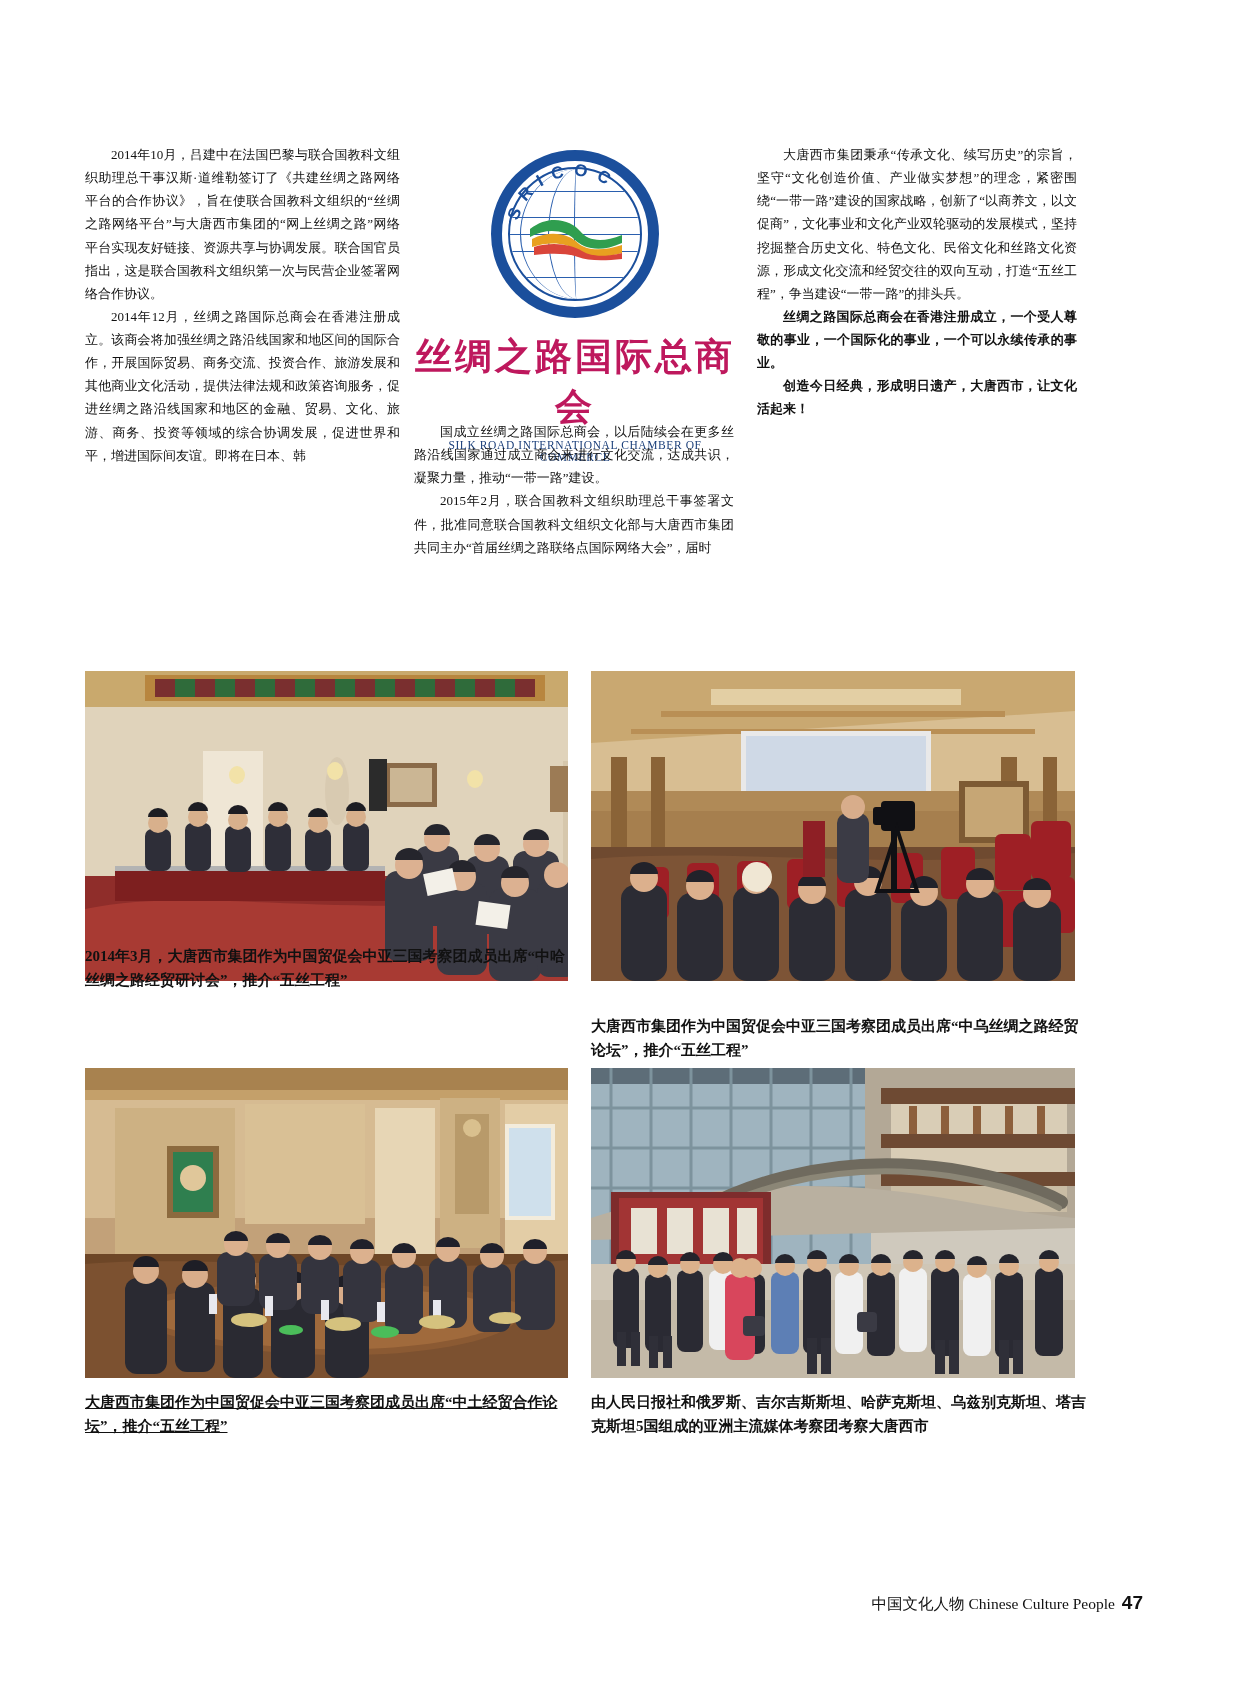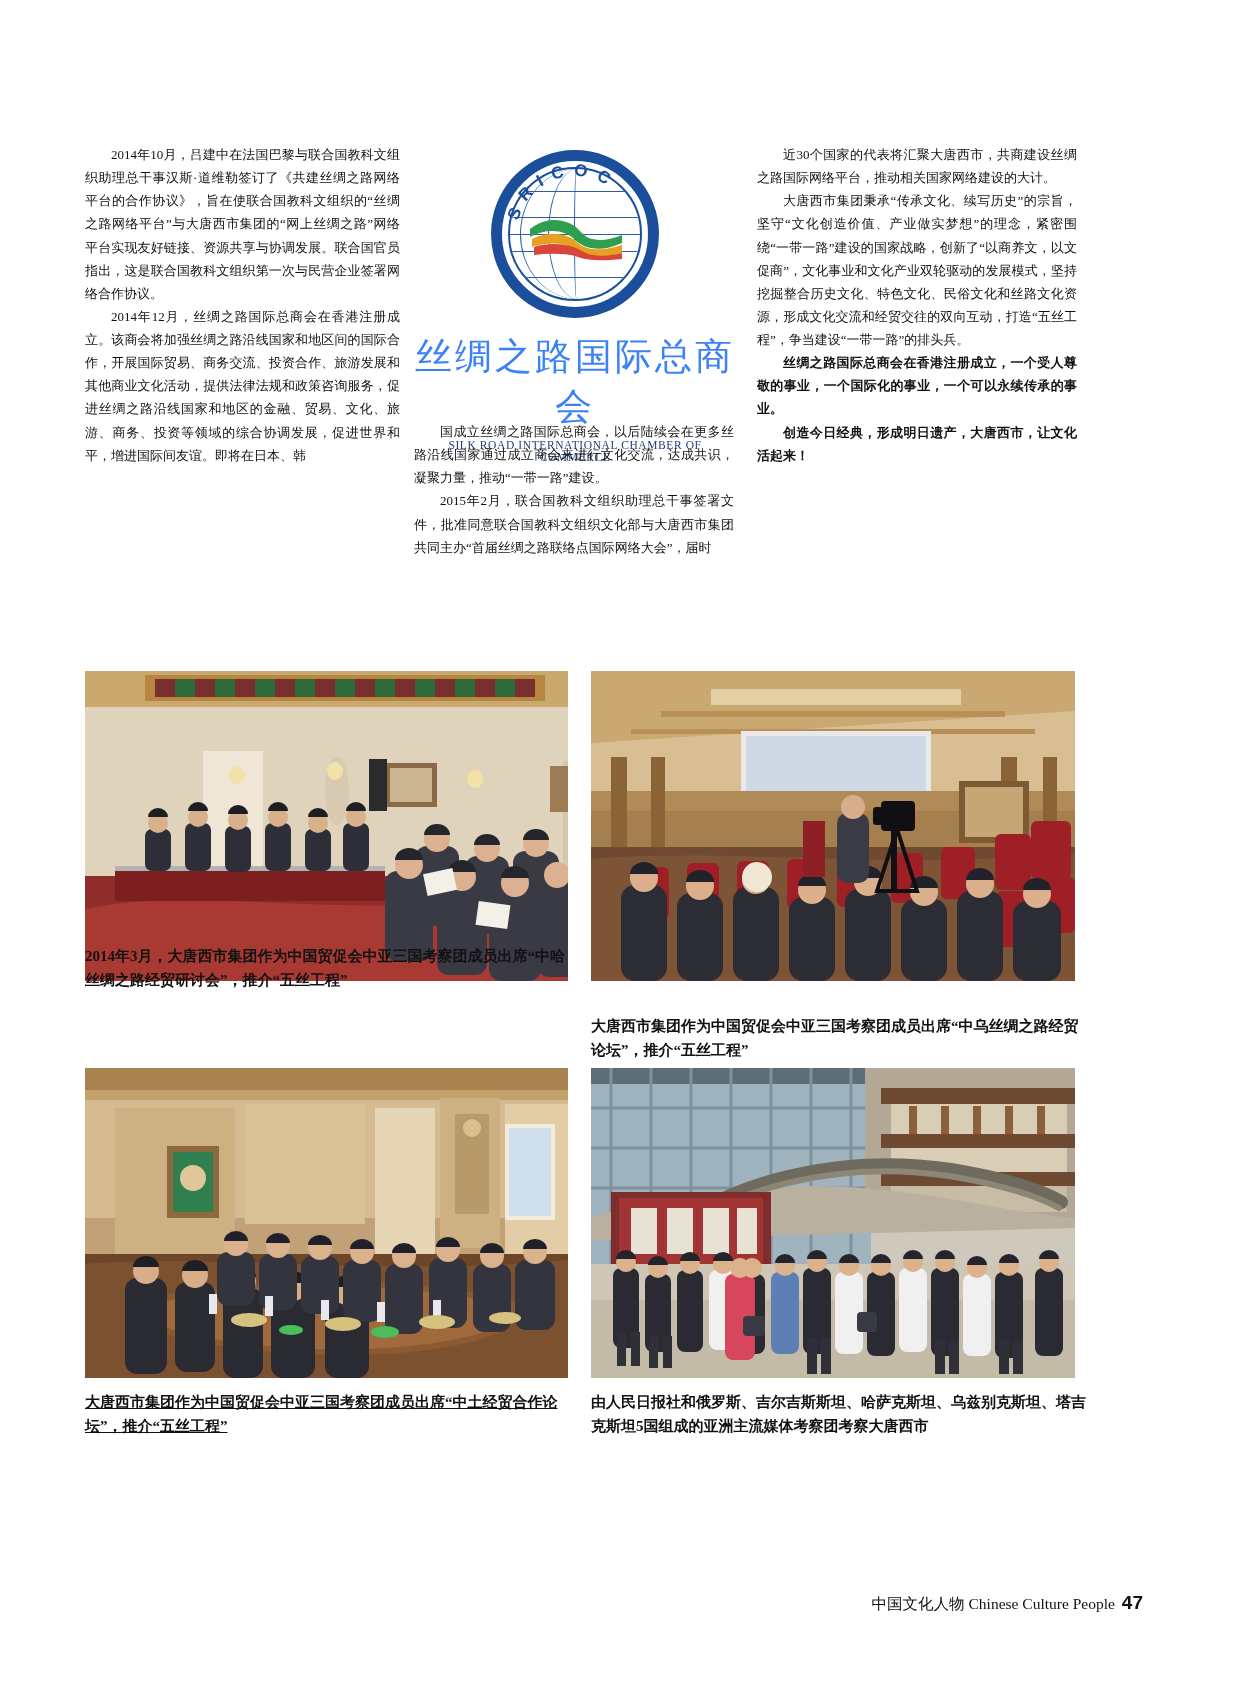--- a/index.html
+++ b/index.html
@@ -106,22 +106,22 @@
     border-top: 1.5px solid #2a5fae;
   }
   .logo-swirl {
     position: absolute;
     left: 18px; top: 44px;
     width: 96px; height: 48px;
   }
   .logo-text-cn {
     font-size: 37px;
     letter-spacing: 3px;
-    color: #3b82f6;
-    font-weight: normal;
+    color: #be185d;
+    font-weight: bold;
     margin-top: 14px;
     font-family: "DejaVu Serif", "Liberation Serif", serif;
   }
   .logo-text-en {
     font-size: 11.5px;
     letter-spacing: 0.6px;
     color: #1b3f7a;
     margin-top: 7px;
     font-family: "Liberation Serif", serif;
   }
@@ -224,21 +224,20 @@
     <div class="logo-text-cn">丝绸之路国际总商会</div>
     <div class="logo-text-en">SILK ROAD INTERNATIONAL CHAMBER OF COMMERCE</div>
   </div>
 
   <div class="col col-mid-lower">
     <p>国成立丝绸之路国际总商会，以后陆续会在更多丝路沿线国家通过成立商会来进行文化交流，达成共识，凝聚力量，推动“一带一路”建设。</p>
     <p>2015年2月，联合国教科文组织助理总干事签署文件，批准同意联合国教科文组织文化部与大唐西市集团共同主办“首届丝绸之路联络点国际网络大会”，届时</p>
   </div>
 
   <div class="col col-right">
-    <p>近30个国家的代表将汇聚大唐西市，共商建设丝绸之路国际网络平台，推动相关国家网络建设的大计。</p>
     <p>大唐西市集团秉承“传承文化、续写历史”的宗旨，坚守“文化创造价值、产业做实梦想”的理念，紧密围绕“一带一路”建设的国家战略，创新了“以商养文，以文促商”，文化事业和文化产业双轮驱动的发展模式，坚持挖掘整合历史文化、特色文化、民俗文化和丝路文化资源，形成文化交流和经贸交往的双向互动，打造“五丝工程”，争当建设“一带一路”的排头兵。</p>
     <p class="bold-para">丝绸之路国际总商会在香港注册成立，一个受人尊敬的事业，一个国际化的事业，一个可以永续传承的事业。</p>
     <p class="bold-para">创造今日经典，形成明日遗产，大唐西市，让文化活起来！</p>
   </div>
 
   <div class="photo" id="photo1">
     <svg class="scene" viewBox="0 0 483 310" preserveAspectRatio="none">
       <rect x="0" y="0" width="483" height="310" fill="#c8b79d"></rect>
       <rect x="0" y="0" width="483" height="38" fill="#b9a versus"></rect>
       <rect x="0" y="0" width="483" height="36" fill="#caa f6d"></rect>

